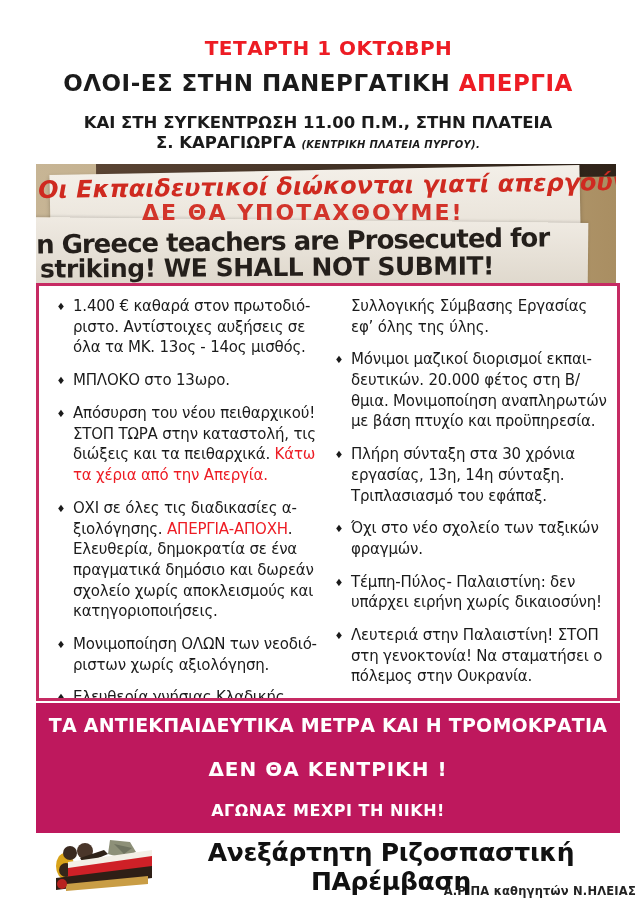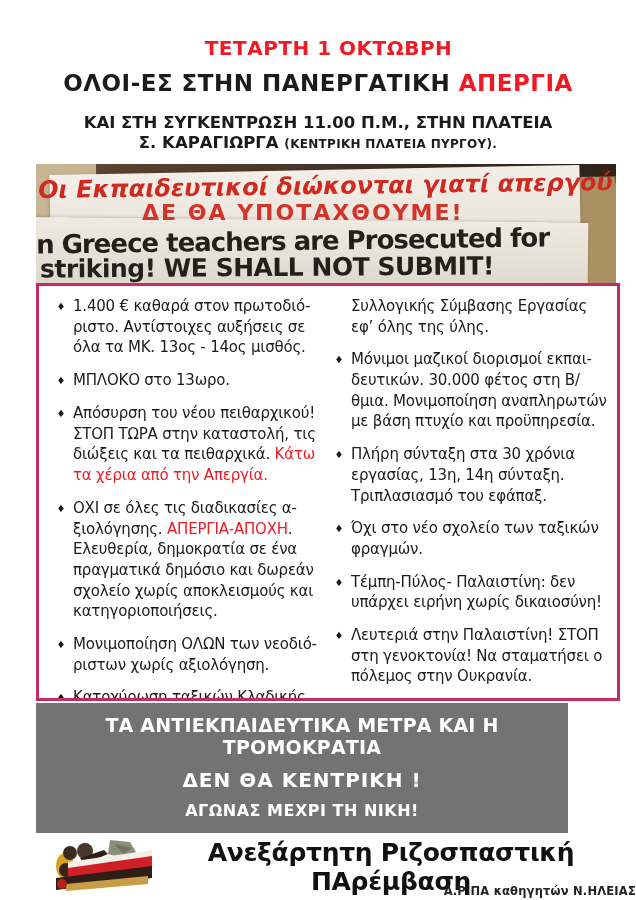--- a/index.html
+++ b/index.html
@@ -22,21 +22,21 @@
   }
   .hdr-call .red { color:#ed1c24; }
   .hdr-gather {
     position:absolute; top:113px; left:0; width:100%;
     text-align:center; font-size:16.5px; font-weight:bold; color:#1b1b1b;
   }
   .hdr-loc {
     position:absolute; top:133px; left:0; width:100%;
     text-align:center; font-size:16.5px; font-weight:bold; color:#1b1b1b;
   }
-  .hdr-loc .note { font-size:12px; font-weight:bold; letter-spacing:0.3px; }
+  .hdr-loc .note { font-size:10px; font-weight:bold; letter-spacing:0.3px;font-style:italic; }
   
   .photo {
     position:absolute; top:164px; left:36px; width:580px; height:119px;
     background:linear-gradient(90deg,#c7b595 0%, #b89f74 75%, #a98e62 100%);
     overflow:hidden;
   }
   .photo .topband {
     position:absolute; top:0; left:60px; right:0; height:18px;
     background:linear-gradient(90deg,#5a4433, #3c2d22 60%, #2f2319);
     transform:rotate(-0.6deg); transform-origin:left top;
@@ -83,22 +83,22 @@
     flex:0 0 24px; text-align:center; font-size:10px; color:#1b1b1b;
     line-height:21px;
   }
   .demand .txt {
     flex:1; font-size:15px; line-height:1.38; color:#1b1b1b;
     letter-spacing:-0.2px;
   }
   .demand .txt .red { color:#ed1c24; }
   
   .redbanner {
-    position:absolute; top:703px; left:36px; width:532px; height:130px;
-    background:#737373; color:#ffffff; text-align:center;
+    position:absolute; top:703px; left:36px; width:584px; height:130px;
+    background:#be185d; color:#ffffff; text-align:center;
     display:flex; flex-direction:column; justify-content:space-between;
     padding:11px 6px 13px 6px;
   }
   .redbanner .l1 { font-size:19px; font-weight:bold; letter-spacing:0.2px; }
   .redbanner .l2 { font-size:20px; font-weight:bold; letter-spacing:1px; }
   .redbanner .l3 { font-size:16px; font-weight:bold; letter-spacing:0.5px; }
   
   .footer { position:absolute; top:836px; left:16px; width:512px; height:64px; }
   .footer .logo { position:absolute; left:36px; top:4px; width:104px; height:52px; }
   .footer .org {
@@ -150,31 +150,31 @@
         <div class="demand">
           <span class="bullet">♦</span>
           <span class="txt"><span>ΟΧΙ σε όλες τις διαδικασίες α-ξιολόγησης. </span><span class="red">ΑΠΕΡΓΙΑ-ΑΠΟΧΗ</span><span>. Ελευθερία, δημοκρατία σε ένα πραγματικά δημόσιο και δωρεάν σχολείο χωρίς αποκλεισμούς και κατηγοριοποιήσεις.</span></span>
         </div>
         <div class="demand">
           <span class="bullet">♦</span>
           <span class="txt"><span>Μονιμοποίηση ΟΛΩΝ των νεοδιό-ριστων χωρίς αξιολόγηση.</span></span>
         </div>
         <div class="demand">
           <span class="bullet">♦</span>
-          <span class="txt"><span>Κατοχύρωση ταξικών Κλαδικής</span></span>
+          <span class="txt"><span>Ελευθερία γνήσιας Κλαδικής</span></span>
         </div>
       </div>
     <div class="col col-right">
         <div class="demand">
           <span class="bullet"></span>
           <span class="txt"><span>Συλλογικής Σύμβασης Εργασίας εφ’ όλης της ύλης.</span></span>
         </div>
         <div class="demand">
           <span class="bullet">♦</span>
-          <span class="txt"><span>Μόνιμοι μαζικοί διορισμοί εκπαι-δευτικών. 30.000 φέτος στη Β/θμια. Μονιμοποίηση αναπληρωτών με βάση πτυχίο και προϋπηρεσία.</span></span>
+          <span class="txt"><span>Μόνιμοι μαζικοί διορισμοί εκπαι-δευτικών. 20.000 φέτος στη Β/θμια. Μονιμοποίηση αναπληρωτών με βάση πτυχίο και προϋπηρεσία.</span></span>
         </div>
         <div class="demand">
           <span class="bullet">♦</span>
           <span class="txt"><span>Πλήρη σύνταξη στα 30 χρόνια εργασίας, 13η, 14η σύνταξη. Τριπλασιασμό του εφάπαξ.</span></span>
         </div>
         <div class="demand">
           <span class="bullet">♦</span>
           <span class="txt"><span>Όχι στο νέο σχολείο των ταξικών φραγμών.</span></span>
         </div>
         <div class="demand">

